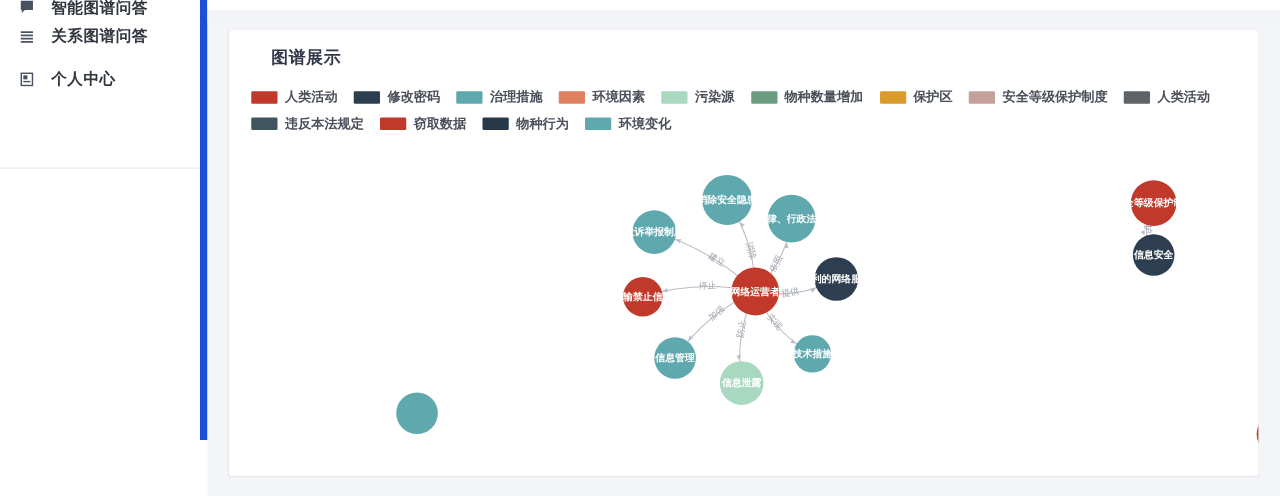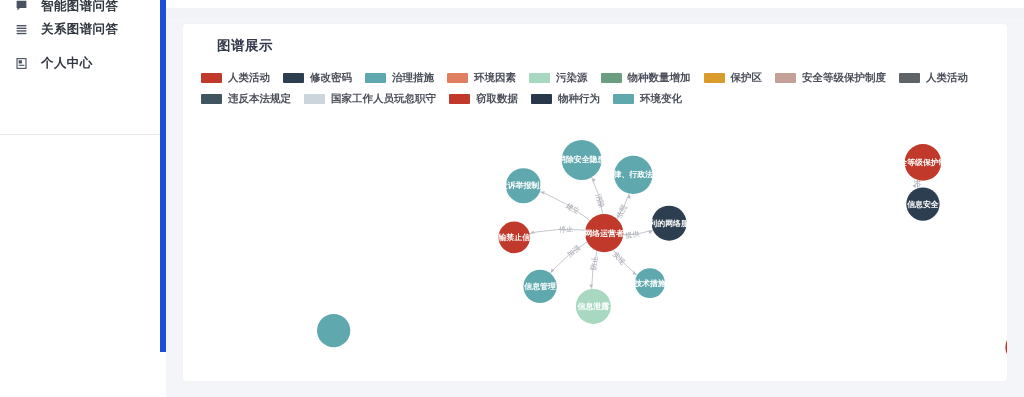--- a/index.html
+++ b/index.html
@@ -174,24 +174,20 @@
           </div>
           <div class="legend-item">
             <span class="legend-swatch" style="background: rgb(94, 99, 104);"></span>
             <span class="legend-text">人类活动</span>
           </div>
           <div class="legend-item">
             <span class="legend-swatch" style="background: rgb(63, 85, 96);"></span>
             <span class="legend-text">违反本法规定</span>
           </div>
           <div class="legend-item">
-            <span class="legend-swatch" style="background: rgb(204, 212, 220);"></span>
-            <span class="legend-text">国家工作人员玩忽职守</span>
-          </div>
-          <div class="legend-item">
             <span class="legend-swatch" style="background: rgb(192, 57, 43);"></span>
             <span class="legend-text">窃取数据</span>
           </div>
           <div class="legend-item">
             <span class="legend-swatch" style="background: rgb(38, 56, 73);"></span>
             <span class="legend-text">物种行为</span>
           </div>
           <div class="legend-item">
             <span class="legend-swatch" style="background: rgb(95, 168, 174);"></span>
             <span class="legend-text">环境变化</span>

